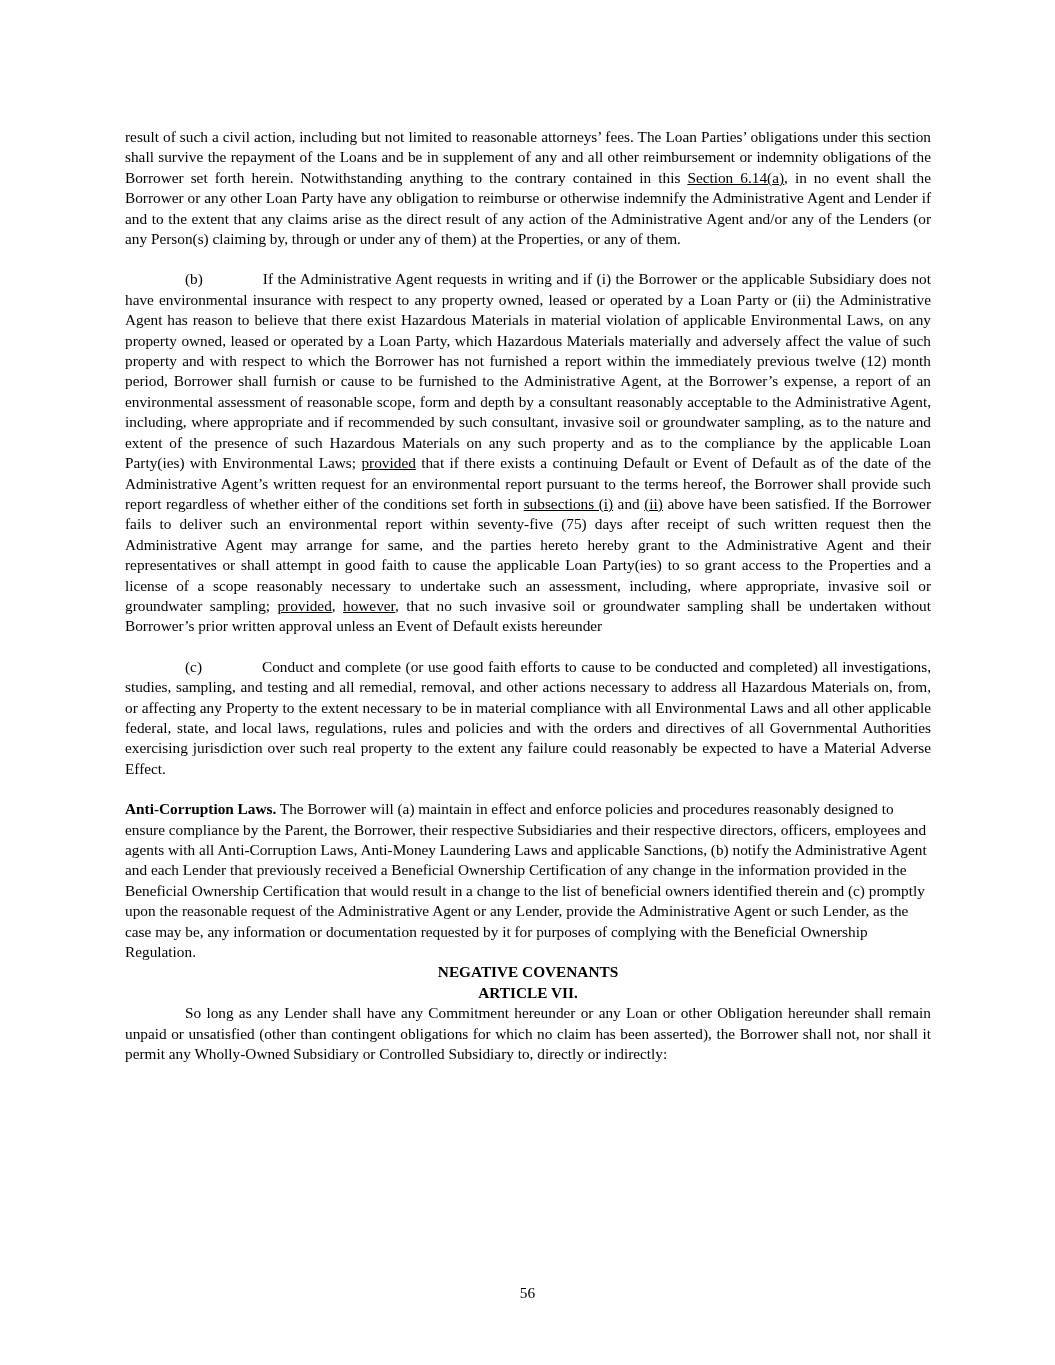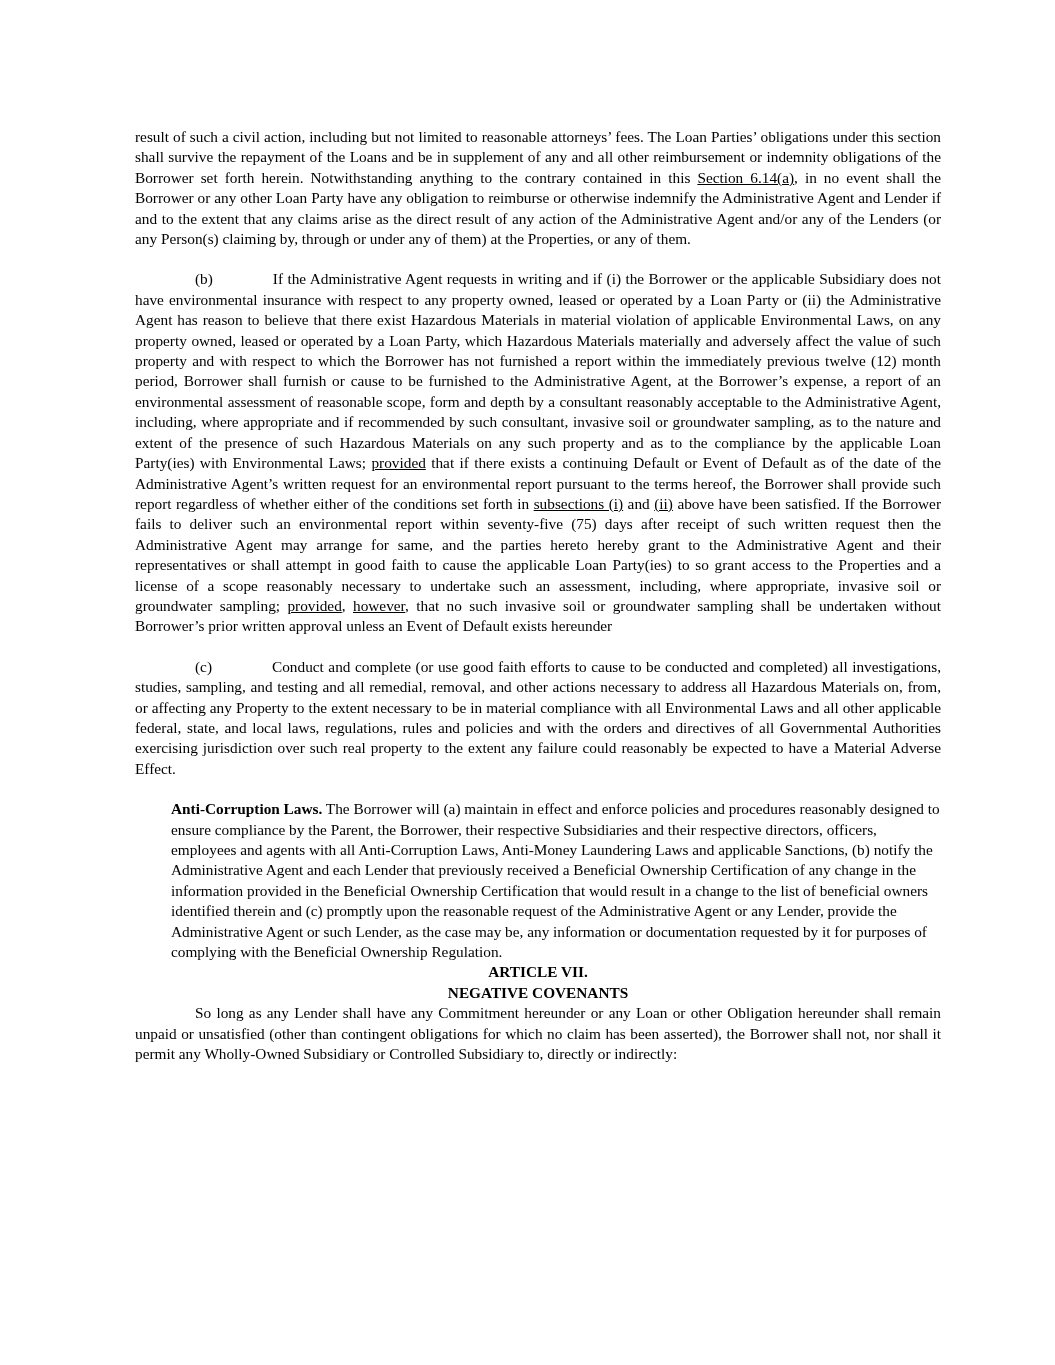--- a/index.html
+++ b/index.html
@@ -13,31 +13,31 @@
     height: 1365px;
     background: #ffffff;
     color: #000000;
     font-family: "Liberation Serif", "DejaVu Serif", serif;
     font-size: 15.3px;
     line-height: 20.4px;
     overflow: hidden;
   }
   .content {
     position: absolute;
-    left: 135px;
+    left: 125px;
     top: 127px;
     width: 806px;
   }
   .content p {
     margin: 0 0 20px 0;
     text-align: justify;
   }
   .content p.al { text-align: left; }
   .content p.ind { text-indent: 60px; }
-  .content p.tight { margin-bottom: 0; margin-left: 36px; }
+  .content p.tight { margin-bottom: 0; }
   .u { text-decoration: underline; }
   .b { font-weight: bold; }
   .tab {
     display: inline-block;
     width: 60px;
   }
   .heading {
     font-weight: bold;
     text-align: center;
     margin: 0;
@@ -53,17 +53,18 @@
 </style>
 </head>
 <body>
 
 <div class="page">
   <div class="content" id="doc-content">
       <p class=""><span>result of such a civil action, including but not limited to reasonable attorneys’ fees.  The Loan Parties’ obligations under this section shall survive the repayment of the Loans and be in supplement of any and all other reimbursement or indemnity obligations of the Borrower set forth herein.  Notwithstanding anything to the contrary contained in this </span><span class="u">Section 6.14(a)</span><span>, in no event shall the Borrower or any other Loan Party have any obligation to reimburse or otherwise indemnify the Administrative Agent and Lender if and to the extent that any claims arise as the direct result of any action of the Administrative Agent and/or any of the Lenders (or any Person(s) claiming by, through or under any of them) at the Properties, or any of them.</span></p>
       <p class="ind "><span>(b)</span><span class="tab"></span><span>If the Administrative Agent requests in writing and if (i) the Borrower or the applicable Subsidiary does not have environmental insurance with respect to any property owned, leased or operated by a Loan Party or (ii) the Administrative Agent has reason to believe that there exist Hazardous Materials in material violation of applicable Environmental Laws, on any property owned, leased or operated by a Loan Party, which Hazardous Materials materially and adversely affect the value of such property and with respect to which the Borrower has not furnished a report within the immediately previous twelve (12) month period, Borrower shall furnish or cause to be furnished to the Administrative Agent, at the Borrower’s expense, a report of an environmental assessment of reasonable scope, form and depth by a consultant reasonably acceptable to the Administrative Agent, including, where appropriate and if recommended by such consultant, invasive soil or groundwater sampling, as to the nature and extent of the presence of such Hazardous Materials on any such property and as to the compliance by the applicable Loan Party(ies) with Environmental Laws; </span><span class="u">provided</span><span> that if there exists a continuing Default or Event of Default as of the date of the Administrative Agent’s written request for an environmental report pursuant to the terms hereof, the Borrower shall provide such report regardless of whether either of the conditions set forth in </span><span class="u">subsections (i)</span><span> and </span><span class="u">(ii)</span><span> above have been satisfied.  If the Borrower fails to deliver such an environmental report within seventy-five (75) days after receipt of such written request then the Administrative Agent may arrange for same, and the parties hereto hereby grant to the Administrative Agent and their representatives or shall attempt in good faith to cause the applicable Loan Party(ies) to so grant access to the Properties and a license of a scope reasonably necessary to undertake such an assessment, including, where appropriate, invasive soil or groundwater sampling; </span><span class="u">provided</span><span>, </span><span class="u">however</span><span>, that no such invasive soil or groundwater sampling shall be undertaken without Borrower’s prior written approval unless an Event of Default exists hereunder</span></p>
       <p class="ind "><span>(c)</span><span class="tab"></span><span>Conduct and complete (or use good faith efforts to cause to be conducted and completed) all investigations, studies, sampling, and testing and all remedial, removal, and other actions necessary to address all Hazardous Materials on, from, or affecting any Property to the extent necessary to be in material compliance with all Environmental Laws and all other applicable federal, state, and local laws, regulations, rules and policies and with the orders and directives of all Governmental Authorities exercising jurisdiction over such real property to the extent any failure could reasonably be expected to have a Material Adverse Effect.</span></p>
       <p class="al tight"><span class="b">Anti-Corruption Laws.</span><span>  The Borrower will (a) maintain in effect and enforce policies and procedures reasonably designed to ensure compliance by the Parent, the Borrower, their respective Subsidiaries and their respective directors, officers, employees and agents with all Anti-Corruption Laws, Anti-Money Laundering Laws and applicable Sanctions, (b) notify the Administrative Agent and each Lender that previously received a Beneficial Ownership Certification of any change in the information provided in the Beneficial Ownership Certification that would result in a change to the list of beneficial owners identified therein and (c) promptly upon the reasonable request of the Administrative Agent or any Lender, provide the Administrative Agent or such Lender, as the case may be, any information or documentation requested by it for purposes of complying with the Beneficial Ownership Regulation.</span></p>
+      <div class="heading">NEGATIVE COVENANTS</div>
       <div class="heading">ARTICLE VII.</div>
-      <div class="heading">NEGATIVE COVENANTS</div>
       <p class="ind "><span>So long as any Lender shall have any Commitment hereunder or any Loan or other Obligation hereunder shall remain unpaid or unsatisfied (other than contingent obligations for which no claim has been asserted), the Borrower shall not, nor shall it permit any Wholly-Owned Subsidiary or Controlled Subsidiary to, directly or indirectly:</span></p>
     </div>
+  <div class="pagenum">56</div>
 </div>
 
 </body></html>

